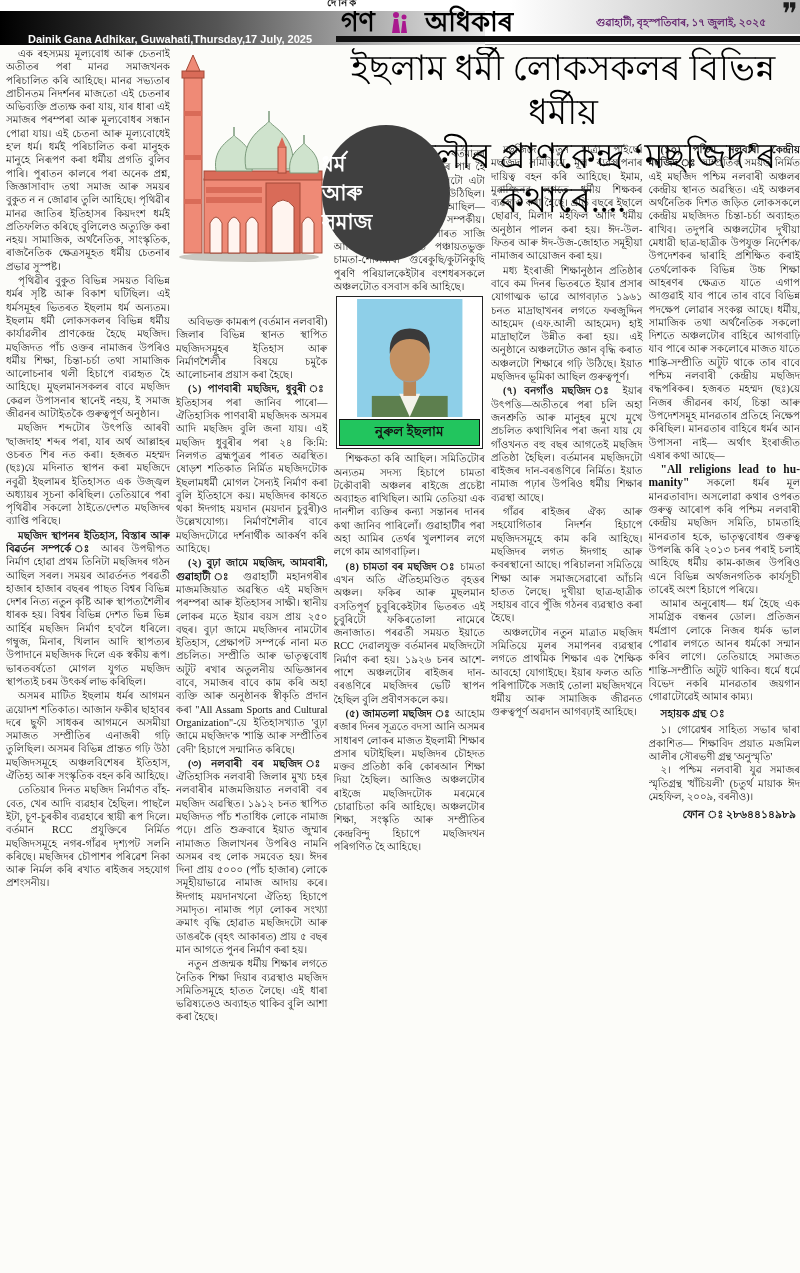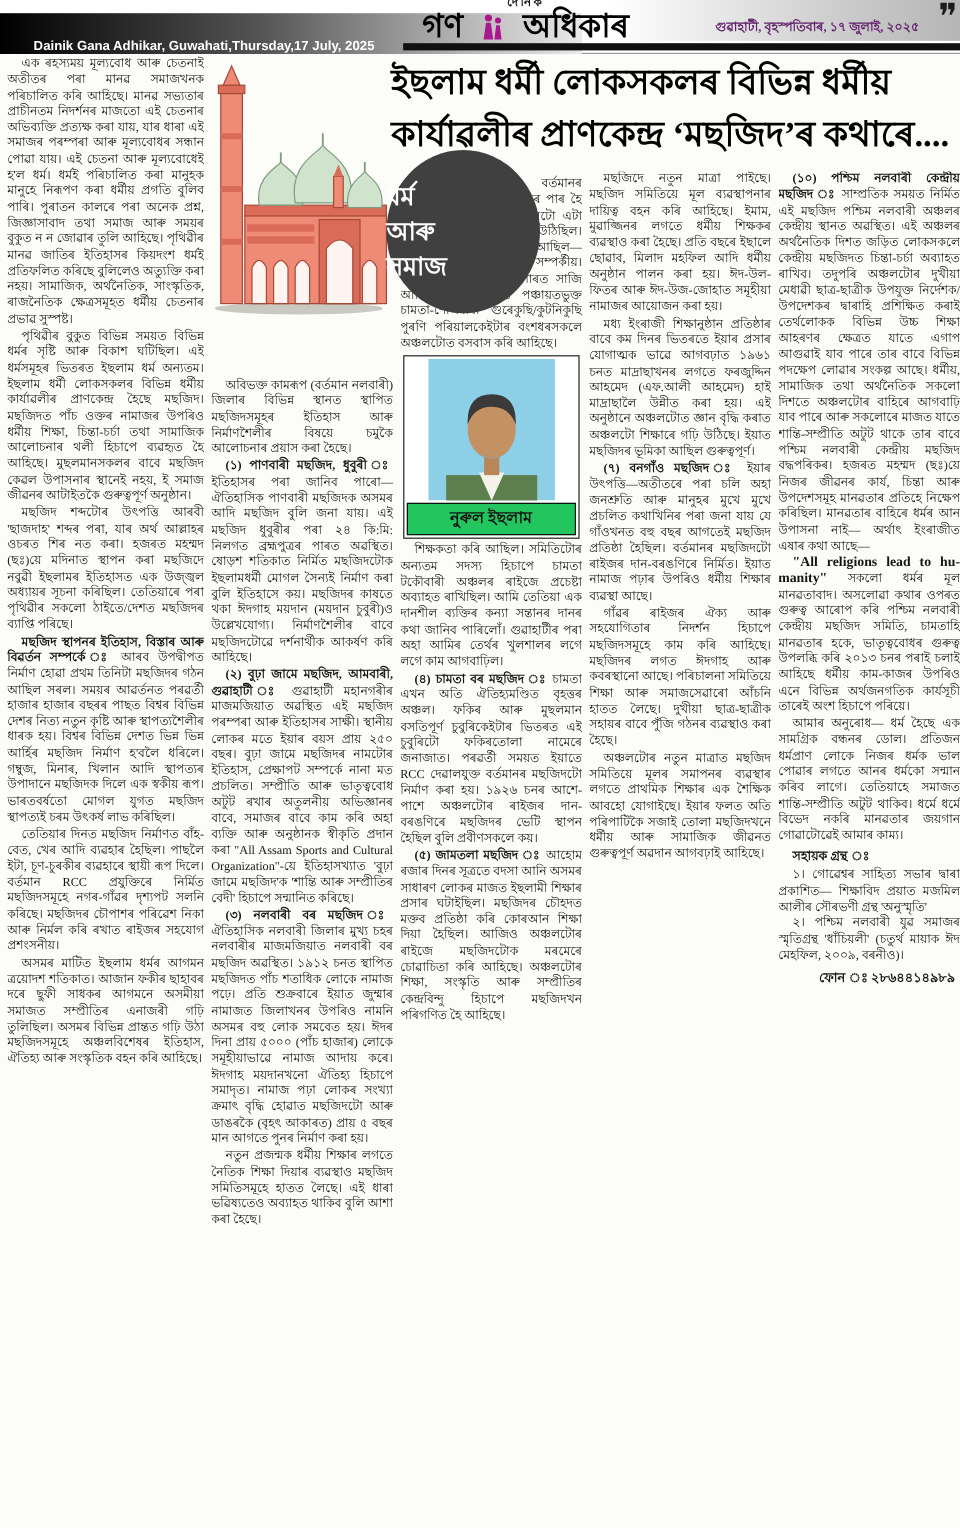--- a/index.html
+++ b/index.html
@@ -10,33 +10,33 @@
   }
   
   .masthead{position:relative;height:44px;background:#fff;border-bottom:1px solid #999;}
   .mast-right-bg{position:absolute;right:0;top:0;width:290px;height:34px;
     background:linear-gradient(to right,#ffffff,#c9c9c9 70%,#b5b5b5);}
   .mast-left-bar{position:absolute;left:0;top:11px;width:485px;height:34px;
     background:linear-gradient(to right,#000 0%,#555 45%,#c4c4c4 85%,#e9e9e9 100%);
     display:flex;align-items:flex-end;}
   .mast-left-bar span{color:#fff;font-family:"Liberation Sans",sans-serif;
     font-size:11px;font-weight:bold;padding-left:28px;white-space:nowrap;}
-  .brand{position:absolute;left:338px;top:0;width:200px;text-align:center;line-height:1;}
+  .brand{position:absolute;left:327px;top:0;width:200px;text-align:left;line-height:1;}
   .brand .pre{font-size:10px;font-weight:bold;letter-spacing:2px;margin-top:-2px;}
   .brand .name{font-size:27px;font-weight:bold;color:#000;display:flex;align-items:center;justify-content:center;gap:14px;margin-top:1px;}
   .brand .name svg{margin:0 1px;}
   .mast-date{position:absolute;right:34px;top:15px;font-size:10.5px;font-weight:bold;color:#63246e;}
   .mast-quote{position:absolute;right:2px;top:-4px;font-size:30px;color:#1b1b1b;font-family:"DejaVu Serif",serif;}
   .mast-black-bar{position:absolute;left:336px;right:0;bottom:2px;height:6px;background:#101010;}
   
   .content{position:relative;display:flex;gap:6px;padding:2px 0 0 6px;height:1223px;}
   .colA{width:164px;flex:0 0 164px;overflow:hidden;height:100%;}
   .right-wrap{flex:1;position:relative;overflow:hidden;}
-  .headline{padding-left:150px;text-align:left;font-weight:bold;color:#000;
-    font-size:29px;line-height:44px;height:94px;}
+  .headline{padding-left:150px;text-align:center;font-weight:normal;color:#000;
+    font-size:35px;line-height:44px;height:94px;}
   .body-cols{display:flex;gap:6px;margin-top:2px;height:1124px;overflow:hidden;}
   .bcol{flex:1 1 0;overflow:hidden;}
   .pad-mosque{padding-top:172px;}
   .pad-badge{padding-top:4px;}
   .para{margin:0 0 1px 0;font-size:10.2px;line-height:13.3px;text-align:justify;text-indent:12px;}
   .para .lead{font-weight:bold;margin-top:23px;}
   .para .en{font-weight:bold;font-family:"Liberation Serif",serif;font-size:11.5px;}
   .ref-head{margin:3px 0 0 0;font-size:10.5px;font-weight:bold;text-indent:12px;}
   .ref{margin:0;font-size:10.2px;line-height:13.3px;text-align:justify;text-indent:12px;}
   .phone{margin:3px 4px 0 0;font-size:10.8px;font-weight:bold;text-align:right;}
@@ -79,22 +79,22 @@
   <div class="mast-black-bar"></div>
 </header>
 
 <div class="content">
 
   <div class="colA">
       <p class="para">এক ৰহস্যময় মূল্যবোধ আৰু চেতনাই অতীতৰ পৰা মানৱ সমাজখনক পৰিচালিত কৰি আহিছে। মানৱ সভ্যতাৰ প্ৰাচীনতম নিদৰ্শনৰ মাজতো এই চেতনাৰ অভিব্যক্তি প্ৰত্যক্ষ কৰা যায়, যাৰ ধাৰা এই সমাজৰ পৰম্পৰা আৰু মূল্যবোধৰ সন্ধান পোৱা যায়। এই চেতনা আৰু মূল্যবোধেই হ'ল ধৰ্ম। ধৰ্মই পৰিচালিত কৰা মানুহক মানুহে নিৰূপণ কৰা ধৰ্মীয় প্ৰগতি বুলিব পাৰি। পুৰাতন কালৰে পৰা অনেক প্ৰশ্ন, জিজ্ঞাসাবাদ তথা সমাজ আৰু সময়ৰ বুকুত ন ন জোৱাৰ তুলি আহিছে। পৃথিৱীৰ মানৱ জাতিৰ ইতিহাসৰ কিয়দংশ ধৰ্মই প্ৰতিফলিত কৰিছে বুলিলেও অত্যুক্তি কৰা নহয়। সামাজিক, অৰ্থনৈতিক, সাংস্কৃতিক, ৰাজনৈতিক ক্ষেত্ৰসমূহত ধৰ্মীয় চেতনাৰ প্ৰভাৱ সুস্পষ্ট।</p>
       <p class="para">পৃথিৱীৰ বুকুত বিভিন্ন সময়ত বিভিন্ন ধৰ্মৰ সৃষ্টি আৰু বিকাশ ঘটিছিল। এই ধৰ্মসমূহৰ ভিতৰত ইছলাম ধৰ্ম অন্যতম। ইছলাম ধৰ্মী লোকসকলৰ বিভিন্ন ধৰ্মীয় কাৰ্যাৱলীৰ প্ৰাণকেন্দ্ৰ হৈছে মছজিদ। মছজিদত পাঁচ ওক্তৰ নামাজৰ উপৰিও ধৰ্মীয় শিক্ষা, চিন্তা-চৰ্চা তথা সামাজিক আলোচনাৰ থলী হিচাপে ব্যৱহৃত হৈ আহিছে। মুছলমানসকলৰ বাবে মছজিদ কেৱল উপাসনাৰ স্থানেই নহয়, ই সমাজ জীৱনৰ আটাইতকৈ গুৰুত্বপূৰ্ণ অনুষ্ঠান।</p>
       <p class="para">মছজিদ শব্দটোৰ উৎপত্তি আৰবী 'ছাজদাহ' শব্দৰ পৰা, যাৰ অৰ্থ আল্লাহৰ ওচৰত শিৰ নত কৰা। হজৰত মহম্মদ (ছঃ)য়ে মদিনাত স্থাপন কৰা মছজিদে নবুৱী ইছলামৰ ইতিহাসত এক উজ্জ্বল অধ্যায়ৰ সূচনা কৰিছিল। তেতিয়াৰে পৰা পৃথিৱীৰ সকলো ঠাইতে/দেশত মছজিদৰ ব্যাপ্তি পৰিছে।</p>
       <p class="para"><span class="lead">মছজিদ স্থাপনৰ ইতিহাস, বিস্তাৰ আৰু বিৱৰ্তন সম্পৰ্কে ঃ </span>আৰব উপদ্বীপত নিৰ্মাণ হোৱা প্ৰথম তিনিটা মছজিদৰ গঠন আছিল সৰল। সময়ৰ আৱৰ্তনত পৰৱৰ্তী হাজাৰ হাজাৰ বছৰৰ পাছত বিশ্বৰ বিভিন্ন দেশৰ নিত্য নতুন কৃষ্টি আৰু স্থাপত্যশৈলীৰ ধাৰক হয়। বিশ্বৰ বিভিন্ন দেশত ভিন্ন ভিন্ন আৰ্হিৰ মছজিদ নিৰ্মাণ হ'বলৈ ধৰিলে। গম্বুজ, মিনাৰ, খিলান আদি স্থাপত্যৰ উপাদানে মছজিদক দিলে এক স্বকীয় ৰূপ। ভাৰতবৰ্ষতো মোগল যুগত মছজিদ স্থাপত্যই চৰম উৎকৰ্ষ লাভ কৰিছিল।</p>
+      <p class="para">অসমৰ মাটিত ইছলাম ধৰ্মৰ আগমন ত্ৰয়োদশ শতিকাত। আজান ফকীৰ ছাহাবৰ দৰে ছুফী সাধকৰ আগমনে অসমীয়া সমাজত সম্প্ৰীতিৰ এনাজৰী গঢ়ি তুলিছিল। অসমৰ বিভিন্ন প্ৰান্তত গঢ়ি উঠা মছজিদসমূহে অঞ্চলবিশেষৰ ইতিহাস, ঐতিহ্য আৰু সংস্কৃতিক বহন কৰি আহিছে।</p>
       <p class="para">তেতিয়াৰ দিনত মছজিদ নিৰ্মাণত বাঁহ-বেত, খেৰ আদি ব্যৱহাৰ হৈছিল। পাছলৈ ইটা, চূণ-চুৰকীৰ ব্যৱহাৰে স্থায়ী ৰূপ দিলে। বৰ্তমান RCC প্ৰযুক্তিৰে নিৰ্মিত মছজিদসমূহে নগৰ-গাঁৱৰ দৃশ্যপট সলনি কৰিছে। মছজিদৰ চৌপাশৰ পৰিৱেশ নিকা আৰু নিৰ্মল কৰি ৰখাত ৰাইজৰ সহযোগ প্ৰশংসনীয়।</p>
-      <p class="para">অসমৰ মাটিত ইছলাম ধৰ্মৰ আগমন ত্ৰয়োদশ শতিকাত। আজান ফকীৰ ছাহাবৰ দৰে ছুফী সাধকৰ আগমনে অসমীয়া সমাজত সম্প্ৰীতিৰ এনাজৰী গঢ়ি তুলিছিল। অসমৰ বিভিন্ন প্ৰান্তত গঢ়ি উঠা মছজিদসমূহে অঞ্চলবিশেষৰ ইতিহাস, ঐতিহ্য আৰু সংস্কৃতিক বহন কৰি আহিছে।</p>
     </div>
 
   <div class="right-wrap">
 
     <svg class="mosque" viewBox="0 0 150 212">
       <ellipse cx="75" cy="206" rx="70" ry="5" fill="#c9c9c2"></ellipse>
 
       <rect x="10" y="26" width="18" height="176" fill="#ef8a76" stroke="#a34a38" stroke-width="1"></rect>
       <rect x="8" y="20" width="22" height="7" fill="#d96b58" stroke="#a34a38" stroke-width="1"></rect>
       <path d="M19 4 L26 20 L12 20 Z" fill="#ef8a76" stroke="#a34a38" stroke-width="1"></path>

